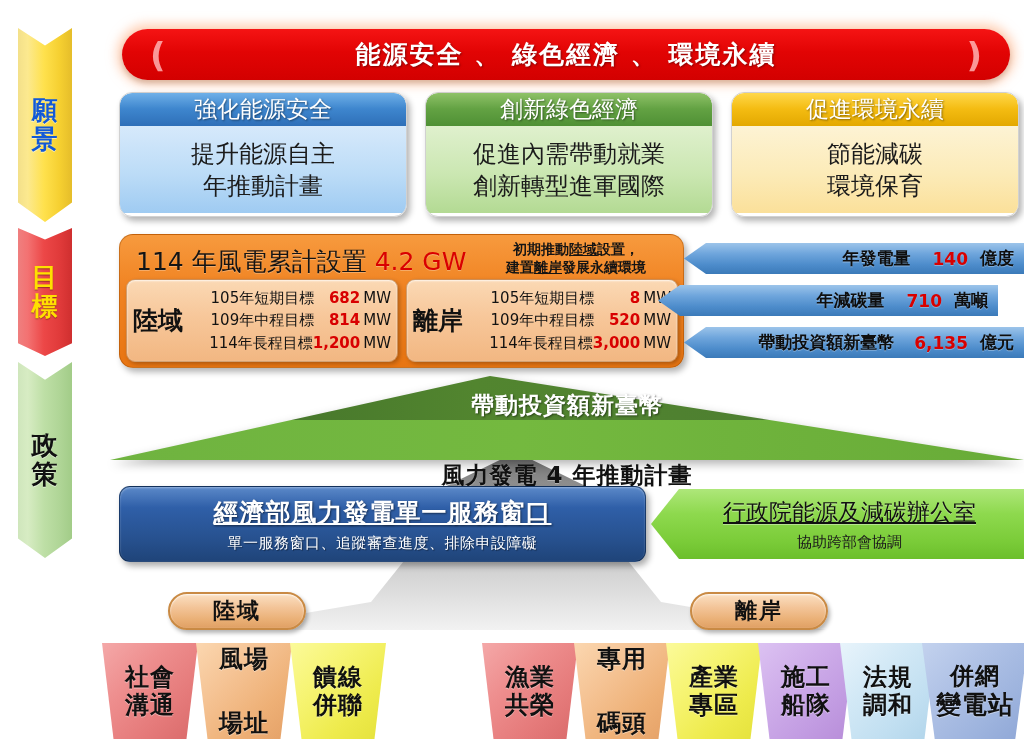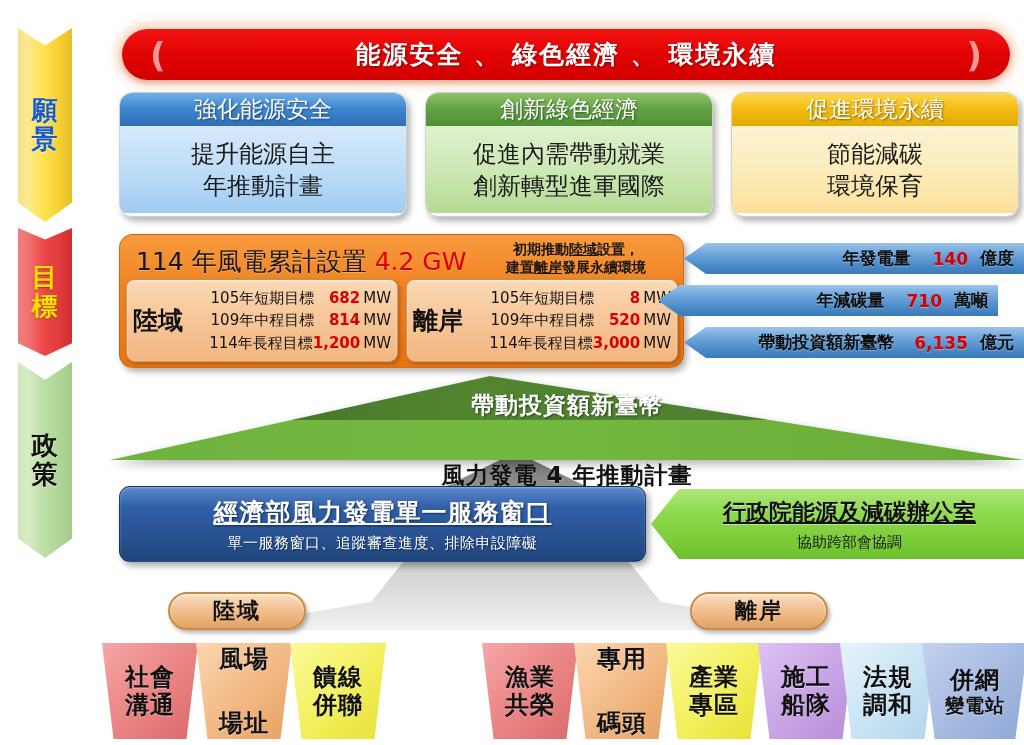--- a/index.html
+++ b/index.html
@@ -184,21 +184,21 @@
   }
   #policy-green {
     position: absolute; left: 651px; top: 489px; width: 373px; height: 70px;
     background: linear-gradient(180deg,#aee77a 0%,#8ed94e 35%,#7ccd3a 72%,#6cbf2c 100%);
     clip-path: polygon(28px 0%, 100% 0%, 100% 100%, 28px 100%, 0% 50%);
     display: flex; flex-direction: column; align-items: center; justify-content: center;
     filter: drop-shadow(2px 3px 4px rgba(0,0,0,.3));
     padding-left: 24px;
   }
   #policy-green .pg-title {
-    font-size: 23px; font-weight: bold; color: #111; text-decoration: underline;
+    font-size: 23px; font-weight: normal; color: #111; text-decoration: underline;
     text-shadow: 0 1px 0 rgba(255,255,255,.4);
   }
   #policy-green .pg-sub { font-size: 15px; color: #1c1c1c; margin-top: 5px; }
 
   
   .pill {
     position: absolute; height: 38px; width: 138px;
     background: linear-gradient(180deg,#fbe0c2 0%,#f3c498 40%,#eab076 75%,#e0a064 100%);
     border: 2px solid #c98a44; border-radius: 19px;
     box-shadow: 2px 3px 4px rgba(0,0,0,.3), inset 0 1px 2px rgba(255,255,255,.85);
@@ -421,16 +421,16 @@
   <div class="trap tc-purple" style="left:758px;">
     <div>施工</div>
     <div>船隊</div>
   </div>
   <div class="trap tc-cyan" style="left:840px;">
     <div>法規</div>
     <div>調和</div>
   </div>
   <div class="trap tc-blue wide" style="left:922px;">
     <div>併網</div>
-    <div style="font-size:19px;">變電站</div>
+    <div style="font-size:25px;">變電站</div>
   </div>
 
 </div>
 
 </body></html>

